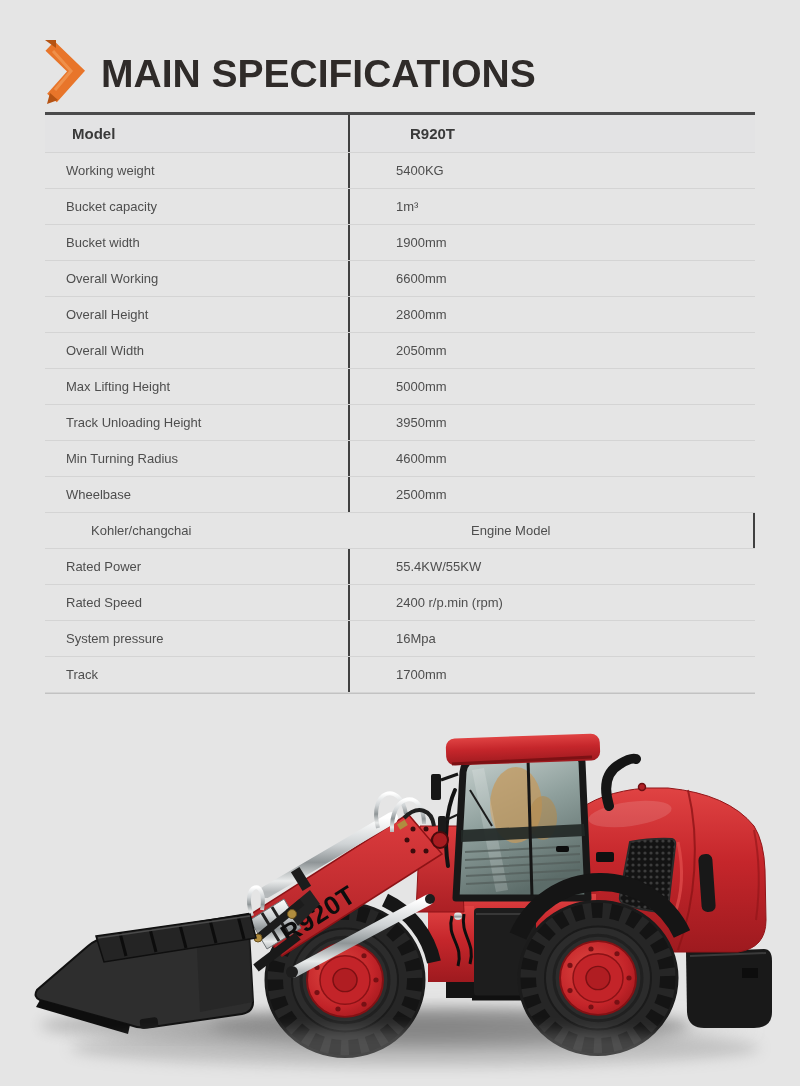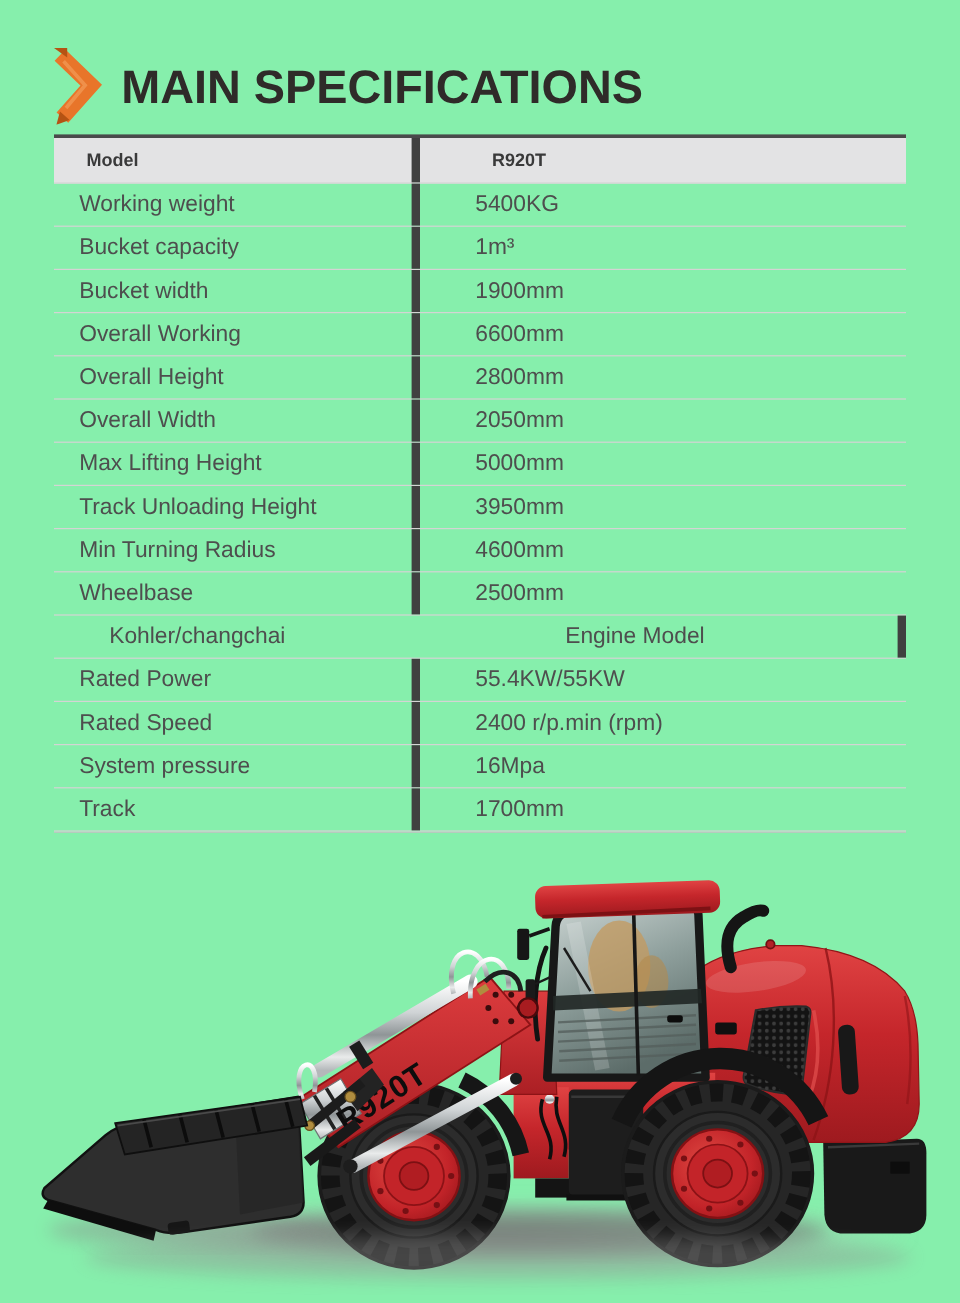--- a/index.html
+++ b/index.html
@@ -1,26 +1,26 @@
 <!DOCTYPE html>
 <html><head>
 <meta charset="utf-8">
 <style>
   * { margin:0; padding:0; box-sizing:border-box; }
   body { font-family:"Liberation Sans", sans-serif; background:#ffffff; }
-  .page { position:relative; width:800px; height:1086px; background:#86efac; overflow:hidden; margin:0 auto; }
+  .page { position:relative; width:800px; height:1086px; background:#e5e5e5; overflow:hidden; margin:0 auto; }
 
   .hdr { position:absolute; left:42px; top:38px; display:flex; align-items:center; gap:13px; }
   .hdr h1 { font-size:39px; font-weight:bold; color:#2f2b29; letter-spacing:0; line-height:1; padding-top:4px; }
 
   .spec-table { position:absolute; left:45px; top:112px; width:710px; border-top:3px solid #4a4a4b; border-bottom:1px solid #c2c2c2; }
-  .trow { display:flex; align-items:stretch; height:36px; border-bottom:1px solid #d4d4d4; font-size:19px; color:#4e4e4e; }
+  .trow { display:flex; align-items:stretch; height:36px; border-bottom:1px solid #d4d4d4; font-size:13px; color:#4e4e4e; }
   .trow.thead { height:38px; background:#e3e3e4; font-size:15px; font-weight:bold; color:#3a3a3a; }
   .cell { display:flex; align-items:center; }
-  .cell.c1 { width:305px; padding-left:21px; border-right:7px solid #404040; }
+  .cell.c1 { width:305px; padding-left:21px; border-right:2px solid #404040; }
   .thead .cell.c1 { padding-left:27px; }
   .cell.c2 { flex:1; padding-left:46px; }
   .thead .cell.c2 { padding-left:60px; }
 
   .photo-wrap { position:absolute; left:0; top:730px; width:800px; height:356px; }
 </style>
 </head>
 <body>
 
 <div class="page">

